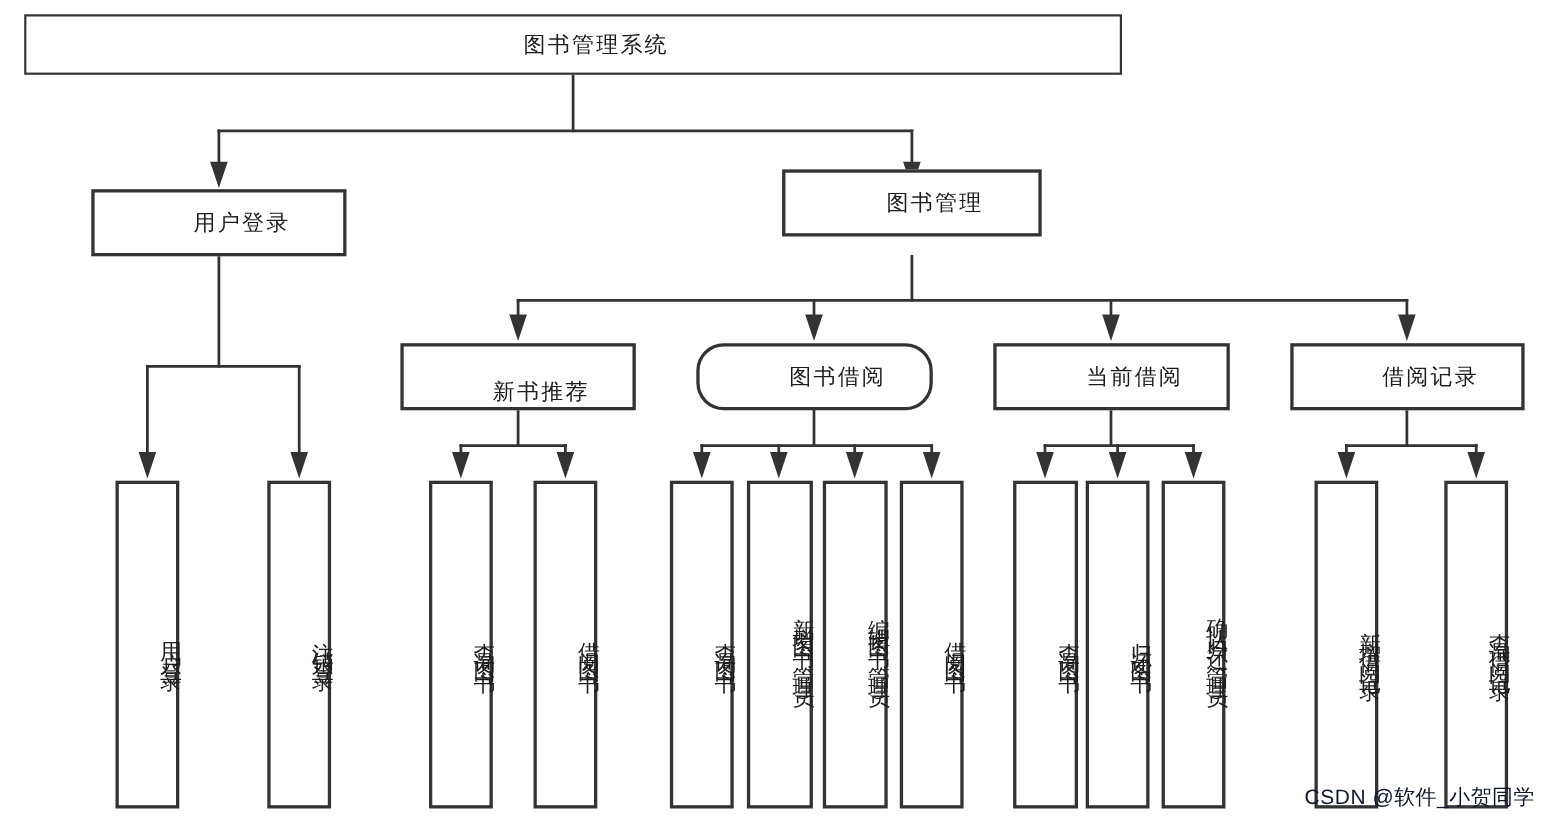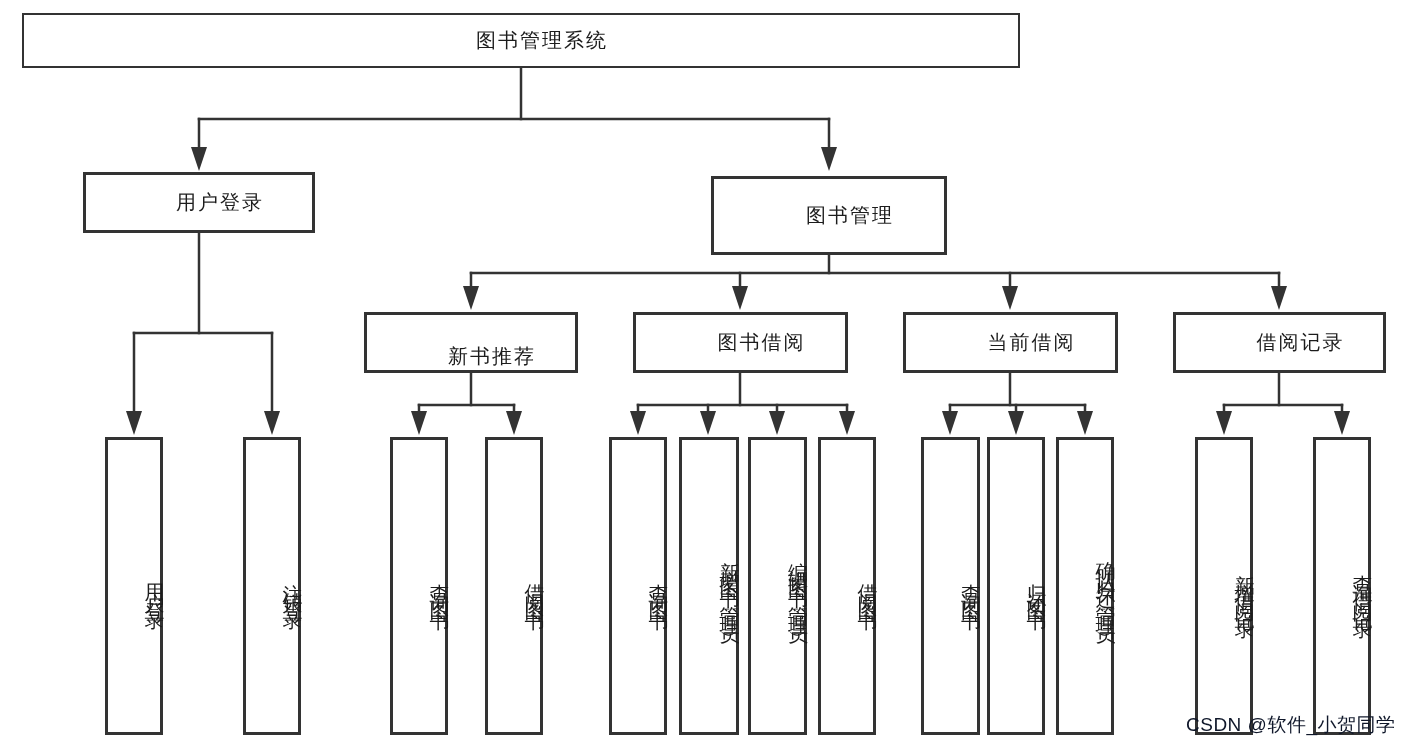--- a/index.html
+++ b/index.html
@@ -127,28 +127,28 @@
     </g>
   </svg>
 
   <div class="node root" style="left:22px; top:13px; width:998px; height:55px;">
     <span>图书管理系统</span>
   </div>
 
   <div class="node" style="left:83px; top:172px; width:232px; height:61px;">
     <span>用户登录</span>
   </div>
-  <div class="node" style="left:711px; top:176px; width:236px; height:79px;">
+  <div class="node" style="left:711px; top:154px; width:236px; height:61px;">
     <span>图书管理</span>
   </div>
 
   <div class="node" style="left:364px; top:312px; width:214px; height:61px;align-items:flex-end;">
     <span>新书推荐</span>
   </div>
-  <div class="node" style="left:633px; top:312px; width:215px; height:61px;">
+  <div class="node" style="left:633px; top:312px; width:215px; height:61px;border-radius:25px;">
     <span>图书借阅</span>
   </div>
   <div class="node" style="left:1173px; top:312px; width:213px; height:61px;">
     <span>借阅记录</span>
   </div>
   <div class="node" style="left:903px; top:312px; width:215px; height:61px;">
     <span>当前借阅</span>
   </div>
 
   <div class="node leaf" style="left:105px; top:437px; width:58px; height:298px;">

